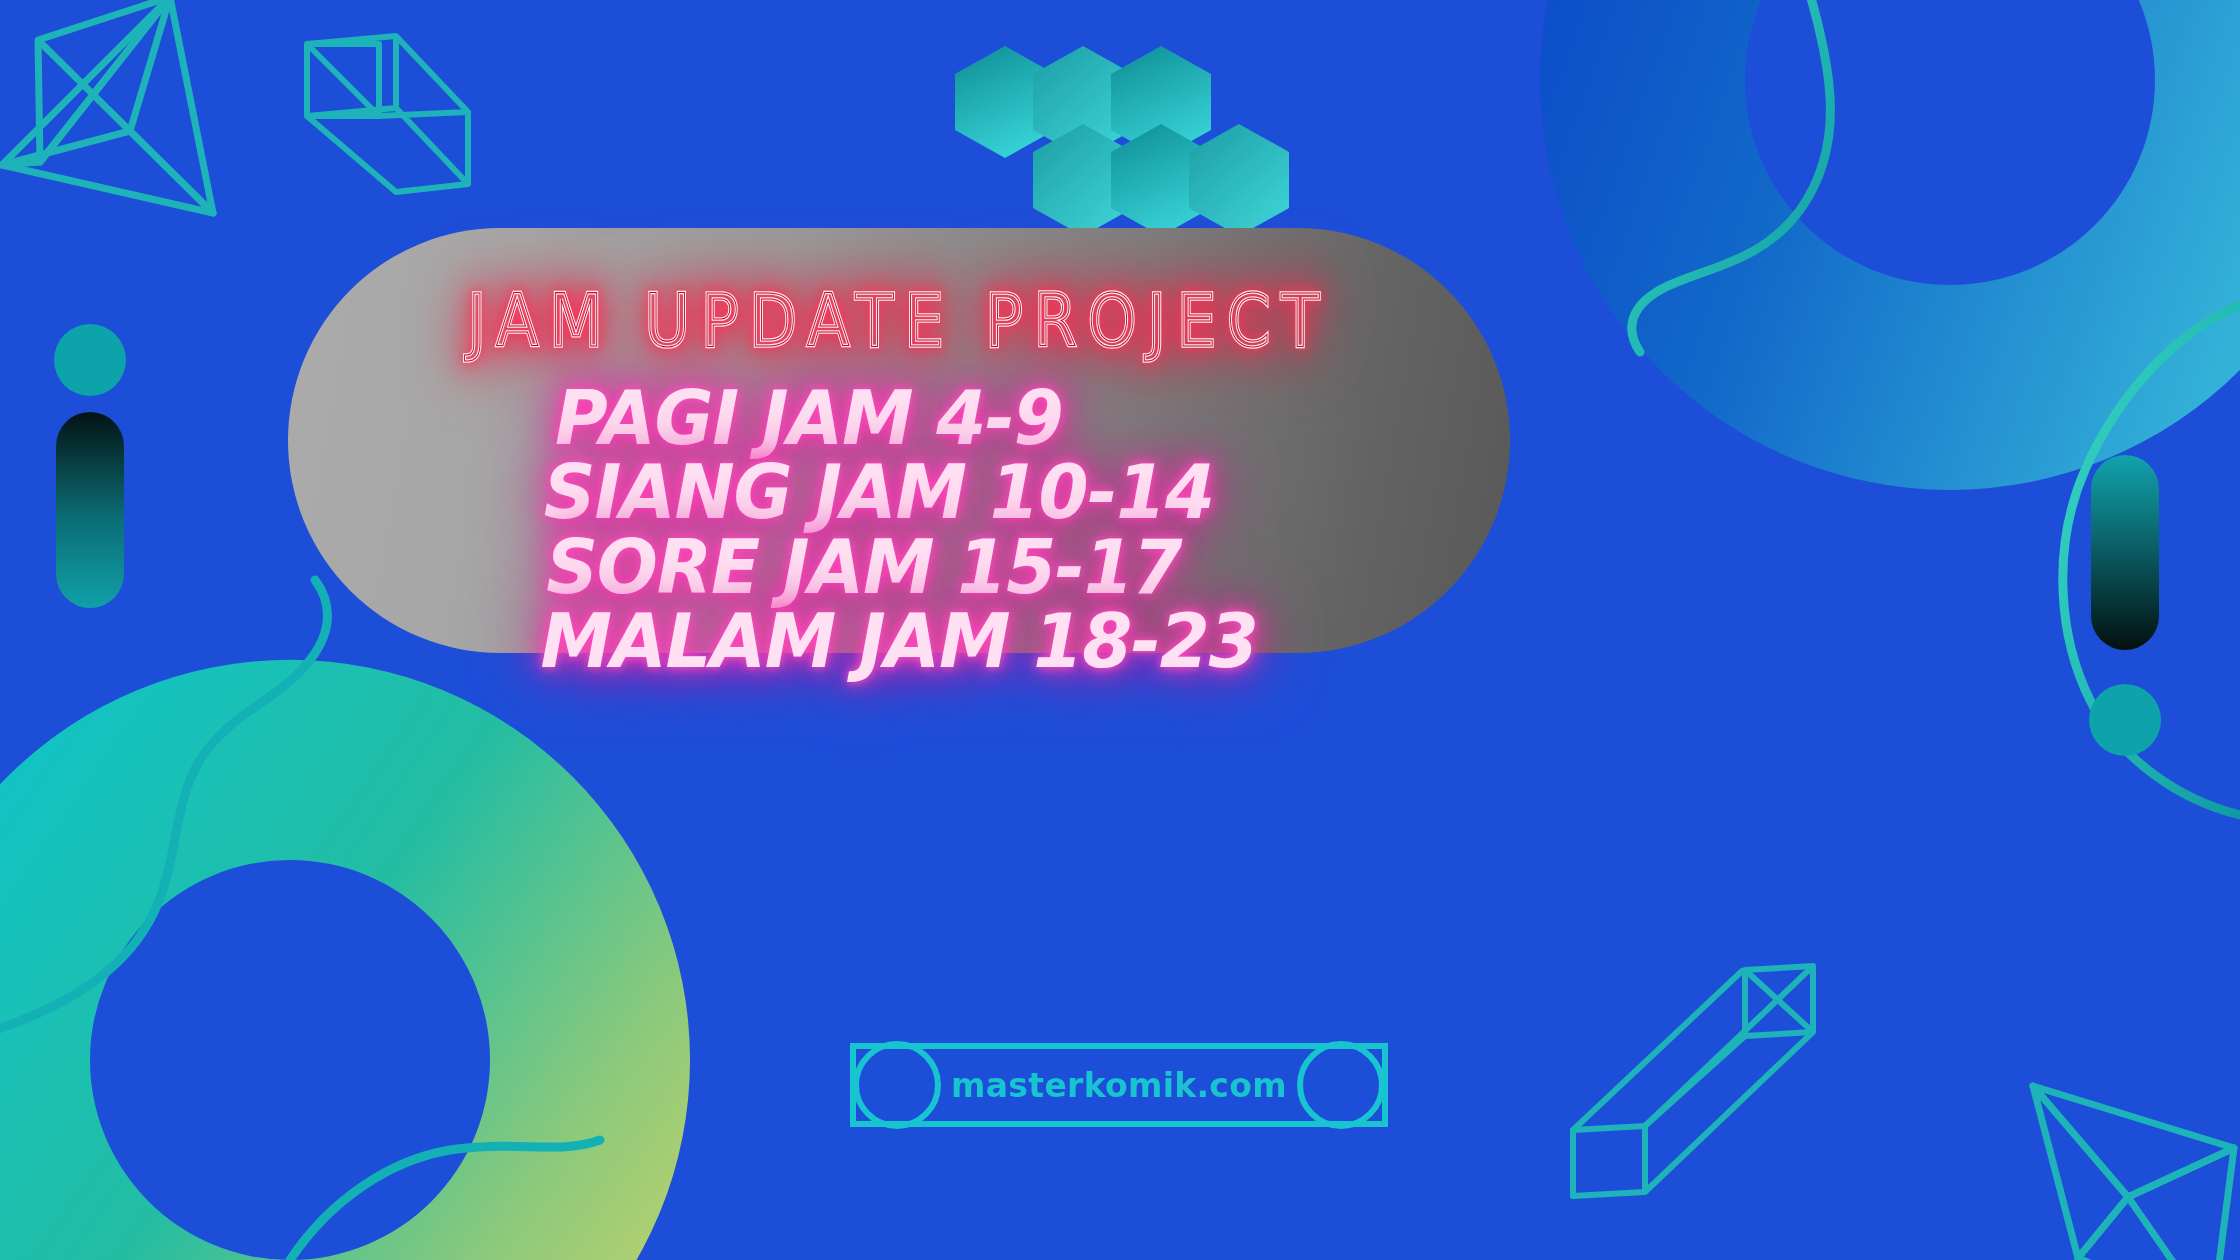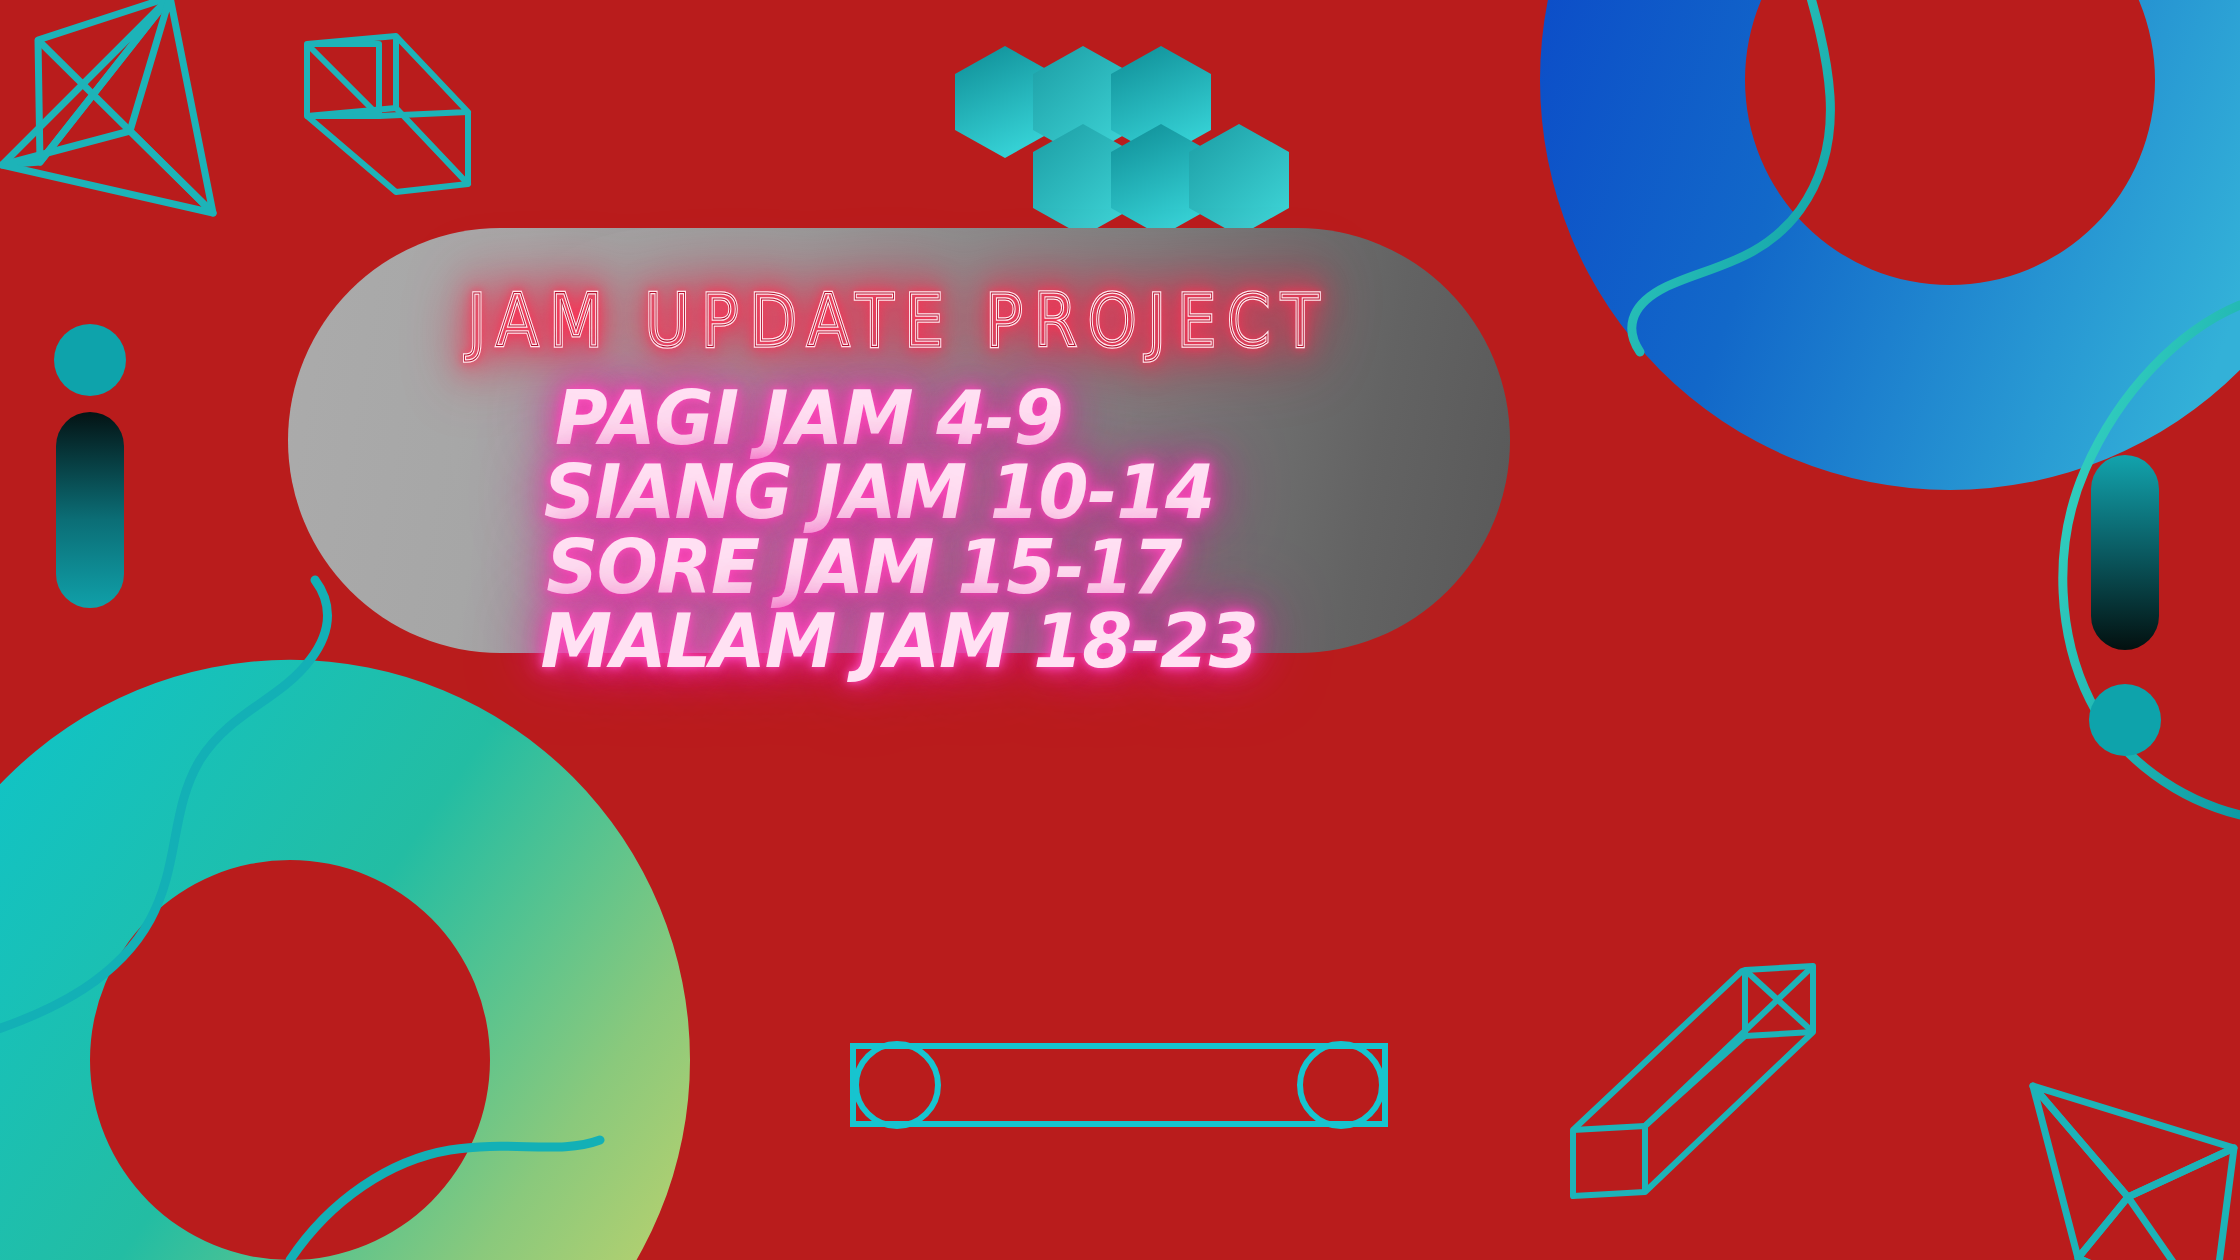--- a/index.html
+++ b/index.html
@@ -5,21 +5,21 @@
   * { margin:0; padding:0; box-sizing:border-box; }
   html, body {
     width:2240px; height:1260px;
     background:#000;
     overflow:hidden;
     font-family:"Liberation Sans", sans-serif;
   }
   #stage {
     position:relative;
     width:2240px; height:1260px;
-    background:#b91c1c;
+    background:#1d4ed8;
     overflow:hidden;
   }
   .layer { position:absolute; inset:0; pointer-events:none; }
   .layer svg { display:block; width:2240px; height:1260px; }
 
   
   #center-panel {
     position:absolute;
     left:288px; top:228px;
     width:1012px; height:425px;
@@ -259,15 +259,16 @@
     </div>
 
   </div>
 
   <div id="url-pill">
     <svg class="pill-frame" viewBox="0 0 540 88" xmlns="http://www.w3.org/2000/svg">
       <rect x="4" y="5" width="532" height="78" rx="0" ry="0" fill="none" stroke="#17c4cf" stroke-width="6"></rect>
       <circle cx="48" cy="44" r="41" fill="none" stroke="#17c4cf" stroke-width="6"></circle>
       <circle cx="492" cy="44" r="41" fill="none" stroke="#17c4cf" stroke-width="6"></circle>
     </svg>
+    <span id="url-text">masterkomik.com</span>
   </div>
 
 </div>
 
 </body></html>

